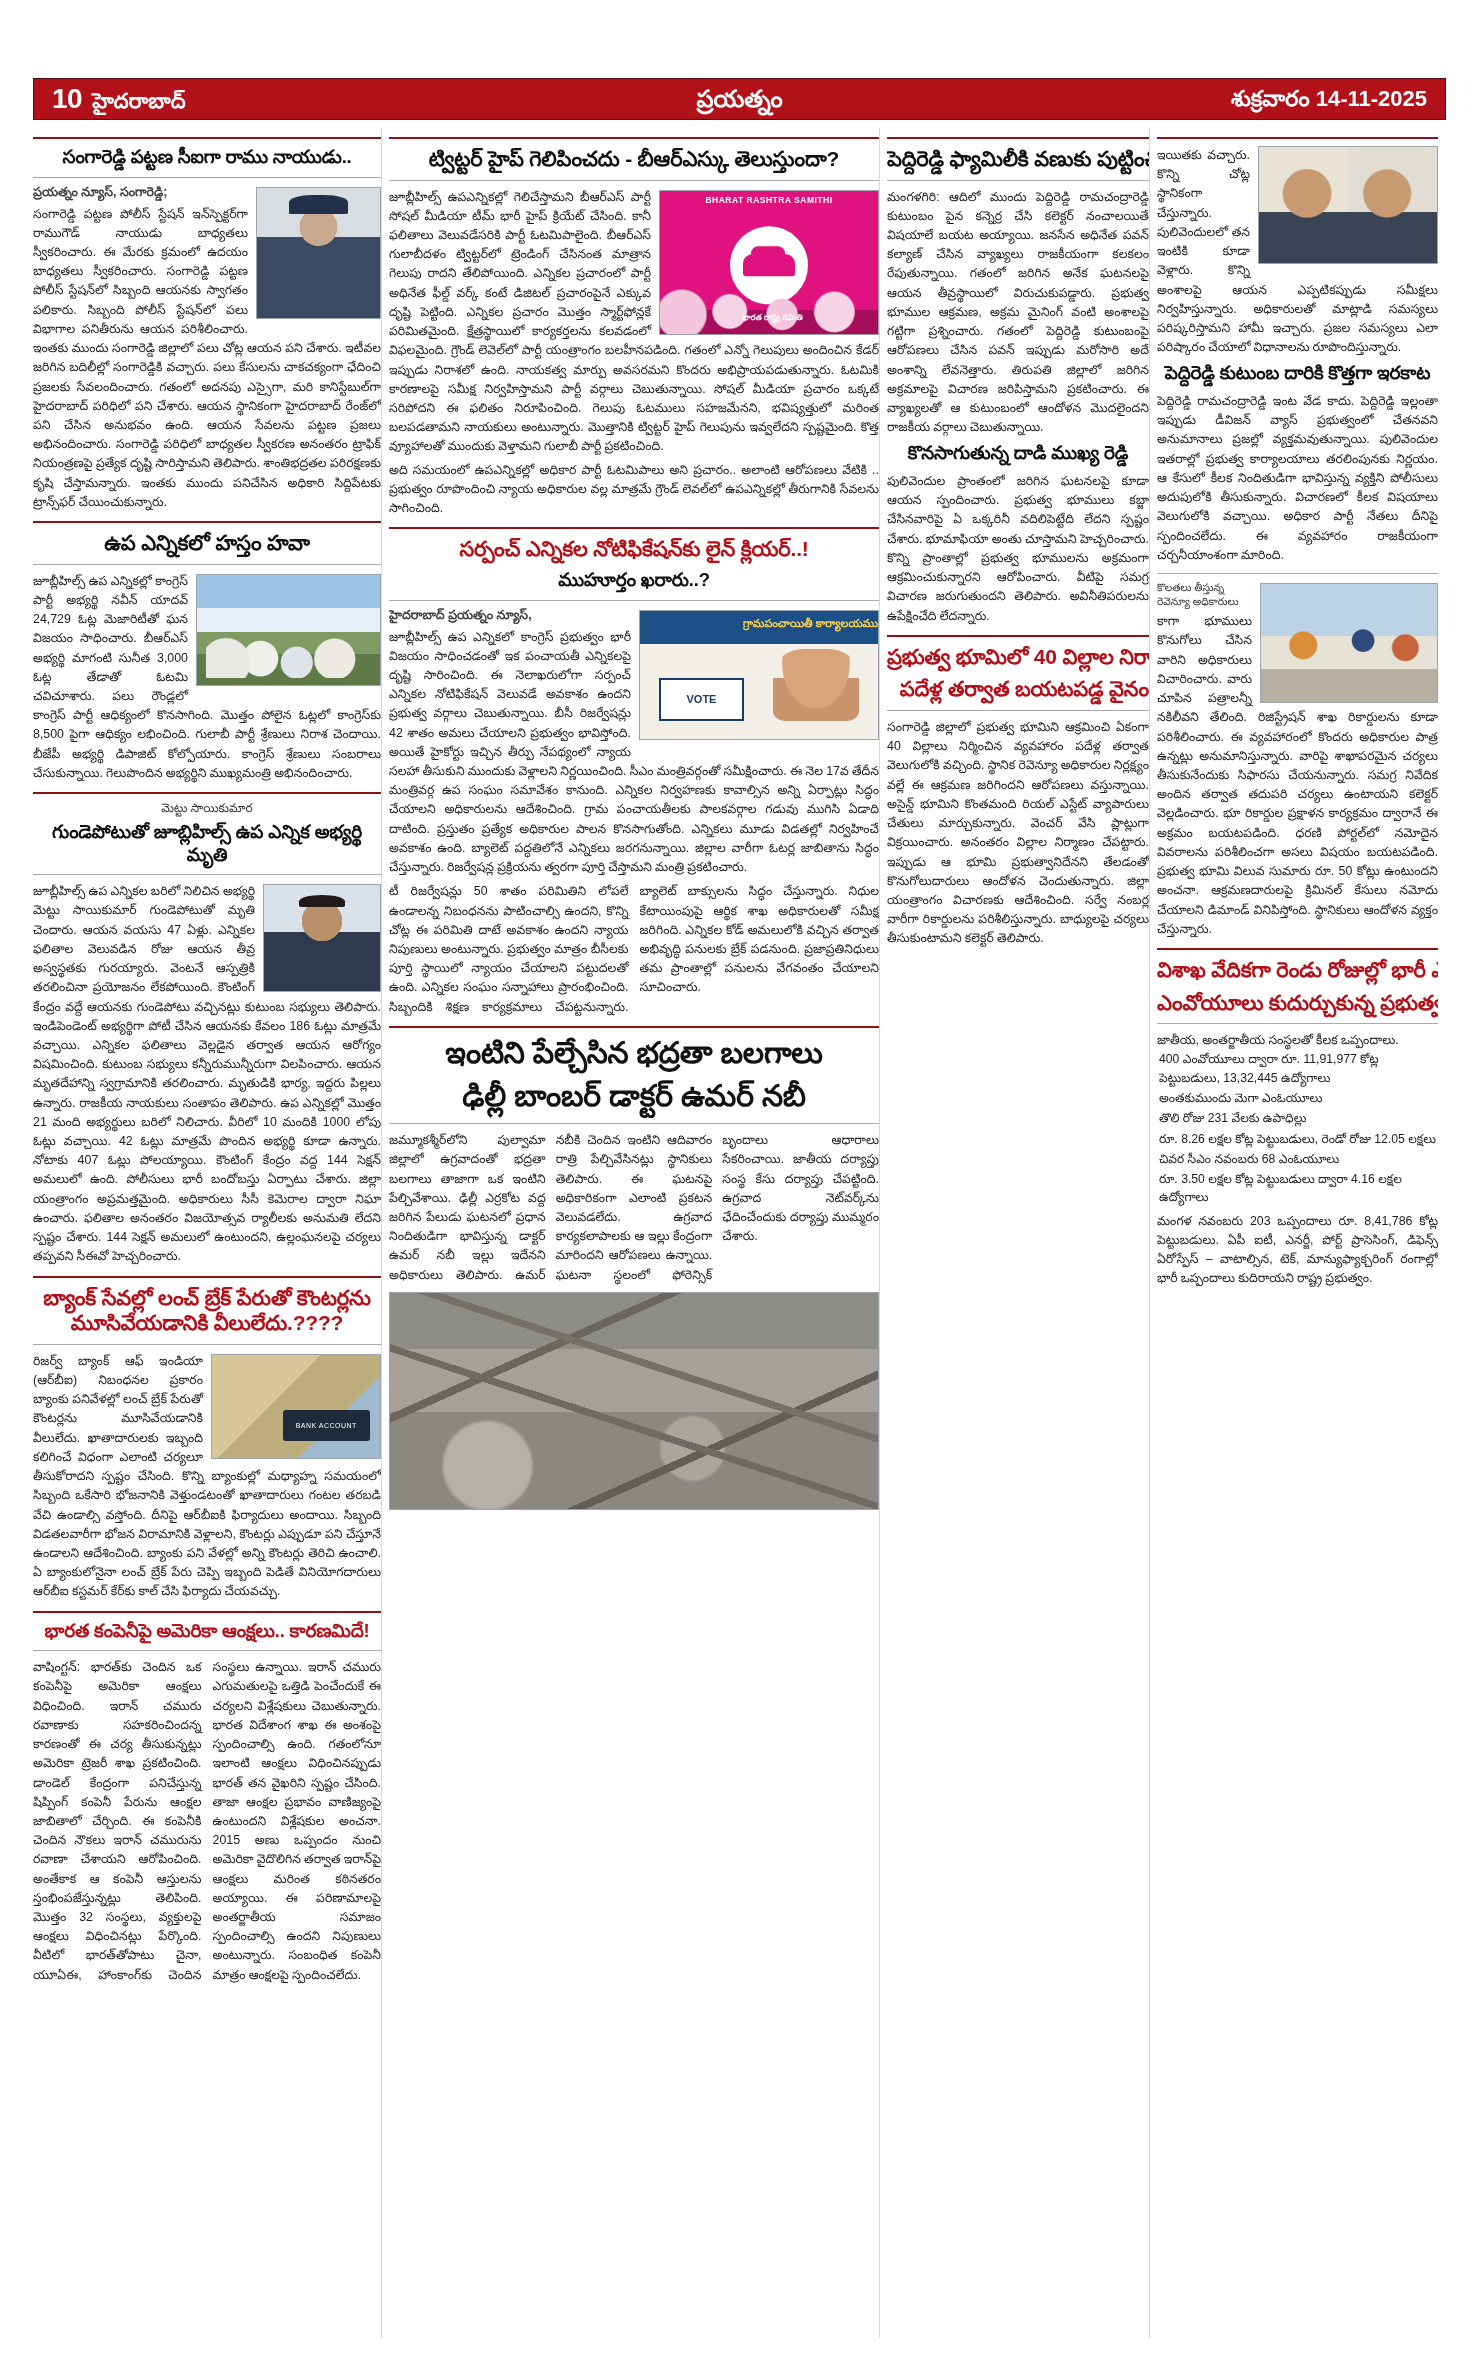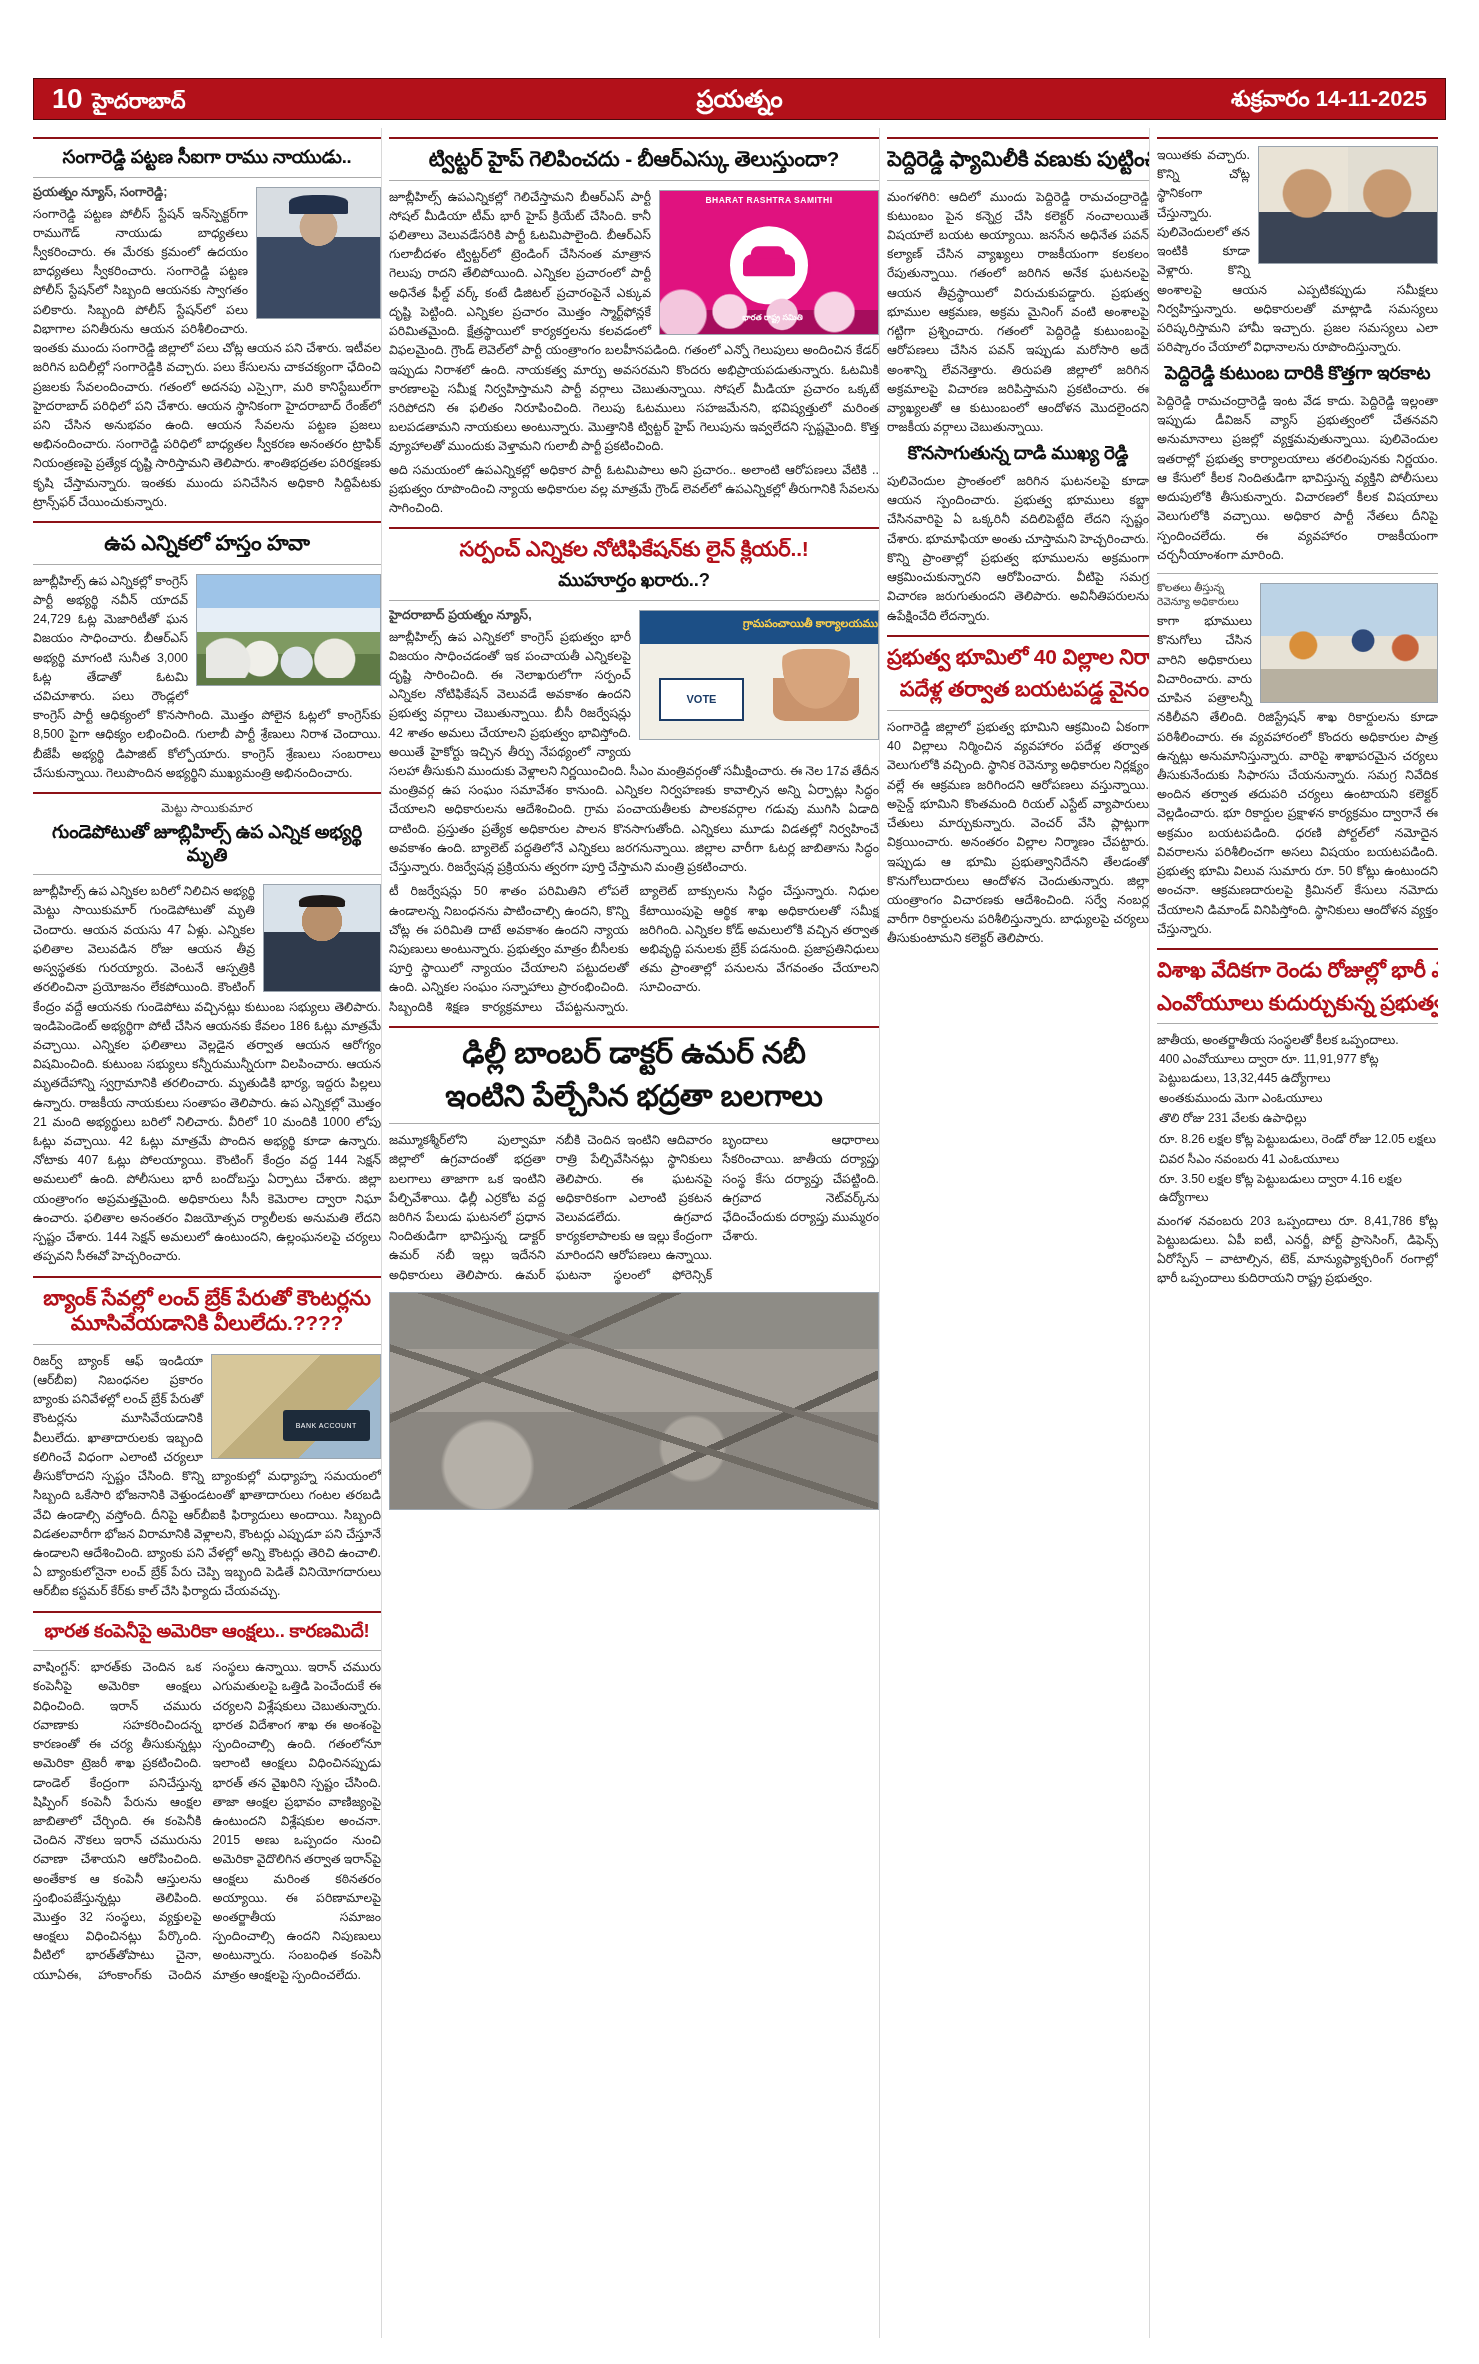--- a/index.html
+++ b/index.html
@@ -387,22 +387,22 @@
         <div class="fig float-r ph-vote" style="width:240px;height:130px;">
           <div style="position:absolute;top:6px;left:0;right:0;text-align:right;color:#ffd24d;font-size:11px;font-weight:bold;">గ్రామపంచాయితీ కార్యాలయము</div>
         </div>
         <div class="byline">హైదరాబాద్ ప్రయత్నం న్యూస్,</div>
         <div class="body">జూబ్లీహిల్స్ ఉప ఎన్నికలో కాంగ్రెస్ ప్రభుత్వం భారీ విజయం సాధించడంతో ఇక పంచాయతీ ఎన్నికలపై దృష్టి సారించింది. ఈ నెలాఖరులోగా సర్పంచ్ ఎన్నికల నోటిఫికేషన్ వెలువడే అవకాశం ఉందని ప్రభుత్వ వర్గాలు చెబుతున్నాయి. బీసీ రిజర్వేషన్లు 42 శాతం అమలు చేయాలని ప్రభుత్వం భావిస్తోంది. అయితే హైకోర్టు ఇచ్చిన తీర్పు నేపథ్యంలో న్యాయ సలహా తీసుకుని ముందుకు వెళ్లాలని నిర్ణయించింది. సీఎం మంత్రివర్గంతో సమీక్షించారు. ఈ నెల 17వ తేదీన మంత్రివర్గ ఉప సంఘం సమావేశం కానుంది. ఎన్నికల నిర్వహణకు కావాల్సిన అన్ని ఏర్పాట్లు సిద్ధం చేయాలని అధికారులను ఆదేశించింది. గ్రామ పంచాయతీలకు పాలకవర్గాల గడువు ముగిసి ఏడాది దాటింది. ప్రస్తుతం ప్రత్యేక అధికారుల పాలన కొనసాగుతోంది. ఎన్నికలు మూడు విడతల్లో నిర్వహించే అవకాశం ఉంది. బ్యాలెట్ పద్ధతిలోనే ఎన్నికలు జరగనున్నాయి. జిల్లాల వారీగా ఓటర్ల జాబితాను సిద్ధం చేస్తున్నారు. రిజర్వేషన్ల ప్రక్రియను త్వరగా పూర్తి చేస్తామని మంత్రి ప్రకటించారు.</div>
         <div class="body two" style="margin-top:5px;">టీ రిజర్వేషన్లు 50 శాతం పరిమితిని లోపలే ఉండాలన్న నిబంధనను పాటించాల్సి ఉందని, కొన్ని చోట్ల ఈ పరిమితి దాటే అవకాశం ఉందని న్యాయ నిపుణులు అంటున్నారు. ప్రభుత్వం మాత్రం బీసీలకు పూర్తి స్థాయిలో న్యాయం చేయాలని పట్టుదలతో ఉంది. ఎన్నికల సంఘం సన్నాహాలు ప్రారంభించింది. సిబ్బందికి శిక్షణ కార్యక్రమాలు చేపట్టనున్నారు. బ్యాలెట్ బాక్సులను సిద్ధం చేస్తున్నారు. నిధుల కేటాయింపుపై ఆర్థిక శాఖ అధికారులతో సమీక్ష జరిగింది. ఎన్నికల కోడ్ అమలులోకి వచ్చిన తర్వాత అభివృద్ధి పనులకు బ్రేక్ పడనుంది. ప్రజాప్రతినిధులు తమ ప్రాంతాల్లో పనులను వేగవంతం చేయాలని సూచించారు.</div>
       </div>
 
       <div>
         <hr class="hr-red">
+        <div class="headline h-xl">ఇంటిని పేల్చేసిన భద్రతా బలగాలు</div>
         <div class="headline h-xl">ఢిల్లీ బాంబర్ డాక్టర్ ఉమర్ నబీ</div>
-        <div class="headline h-xl">ఇంటిని పేల్చేసిన భద్రతా బలగాలు</div>
         <hr class="hr-thin">
         <div class="body three">జమ్మూకశ్మీర్‌లోని పుల్వామా జిల్లాలో ఉగ్రవాదంతో భద్రతా బలగాలు తాజాగా ఒక ఇంటిని పేల్చివేశాయి. ఢిల్లీ ఎర్రకోట వద్ద జరిగిన పేలుడు ఘటనలో ప్రధాన నిందితుడిగా భావిస్తున్న డాక్టర్ ఉమర్ నబీ ఇల్లు ఇదేనని అధికారులు తెలిపారు. ఉమర్ నబీకి చెందిన ఇంటిని ఆదివారం రాత్రి పేల్చివేసినట్లు స్థానికులు తెలిపారు. ఈ ఘటనపై అధికారికంగా ఎలాంటి ప్రకటన వెలువడలేదు. ఉగ్రవాద కార్యకలాపాలకు ఆ ఇల్లు కేంద్రంగా మారిందని ఆరోపణలు ఉన్నాయి. ఘటనా స్థలంలో ఫోరెన్సిక్ బృందాలు ఆధారాలు సేకరించాయి. జాతీయ దర్యాప్తు సంస్థ కేసు దర్యాప్తు చేపట్టింది. ఉగ్రవాద నెట్‌వర్క్‌ను ఛేదించేందుకు దర్యాప్తు ముమ్మరం చేశారు.</div>
         <div class="fig block ph-rubble" style="width:100%;height:218px;margin-top:7px;"></div>
       </div>
 
     </div>
 
     <div class="vrule"></div>
 
     <div class="col">
@@ -449,21 +449,21 @@
         <hr class="hr-red">
         <div class="headline h-md red" style="white-space:nowrap;">విశాఖ వేదికగా రెండు రోజుల్లో భారీ ఎత్తున</div>
         <div class="headline h-md red" style="white-space:nowrap;">ఎంవోయూలు కుదుర్చుకున్న ప్రభుత్వం</div>
         <hr class="hr-thin">
         <div class="body">జాతీయ, అంతర్జాతీయ సంస్థలతో కీలక ఒప్పందాలు.</div>
         <div class="bullets">
           <div>400 ఎంవోయూలు ద్వారా రూ. 11,91,977 కోట్ల పెట్టుబడులు, 13,32,445 ఉద్యోగాలు</div>
           <div>అంతకుముందు మెగా ఎంఓయూలు</div>
           <div>తొలి రోజు 231 వేలకు ఉపాధిల్లు</div>
           <div>రూ. 8.26 లక్షల కోట్ల పెట్టుబడులు, రెండో రోజు 12.05 లక్షలు</div>
-          <div>చివర సీఎం నవంబరు 41 ఎంఓయూలు</div>
+          <div>చివర సీఎం నవంబరు 68 ఎంఓయూలు</div>
           <div>రూ. 3.50 లక్షల కోట్ల పెట్టుబడులు ద్వారా 4.16 లక్షల ఉద్యోగాలు</div>
         </div>
         <div class="body" style="margin-top:5px;">మంగళ నవంబరు 203 ఒప్పందాలు రూ. 8,41,786 కోట్ల పెట్టుబడులు. ఏపీ ఐటీ, ఎనర్జీ, పోర్ట్ ప్రాసెసింగ్, డిఫెన్స్ ఏరోస్పేస్ – వాటాల్సిన, టెక్, మాన్యుఫ్యాక్చరింగ్ రంగాల్లో భారీ ఒప్పందాలు కుదిరాయని రాష్ట్ర ప్రభుత్వం.</div>
       </div>
 
     </div>
 
   </div>
 </div>
 

